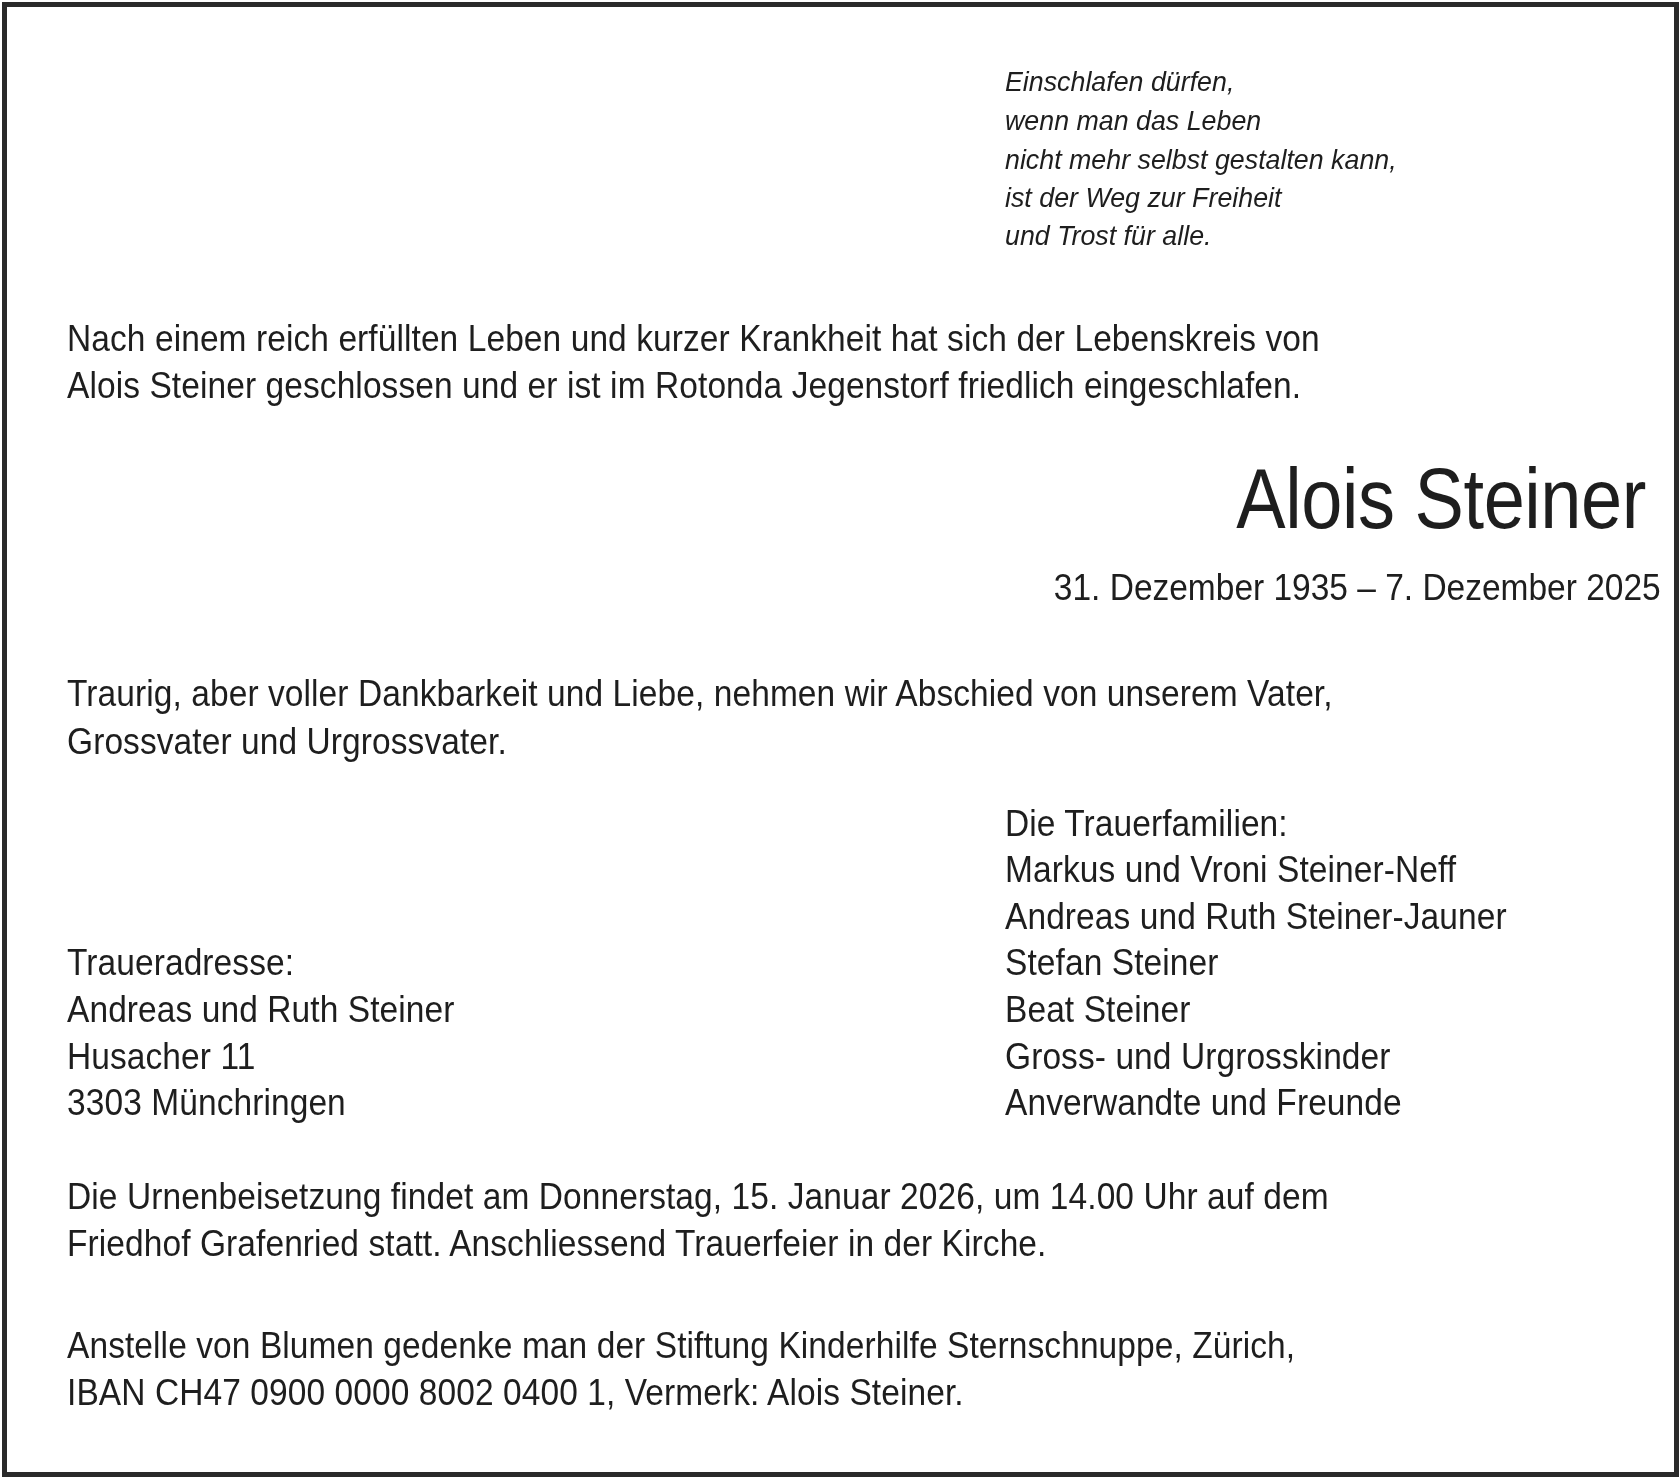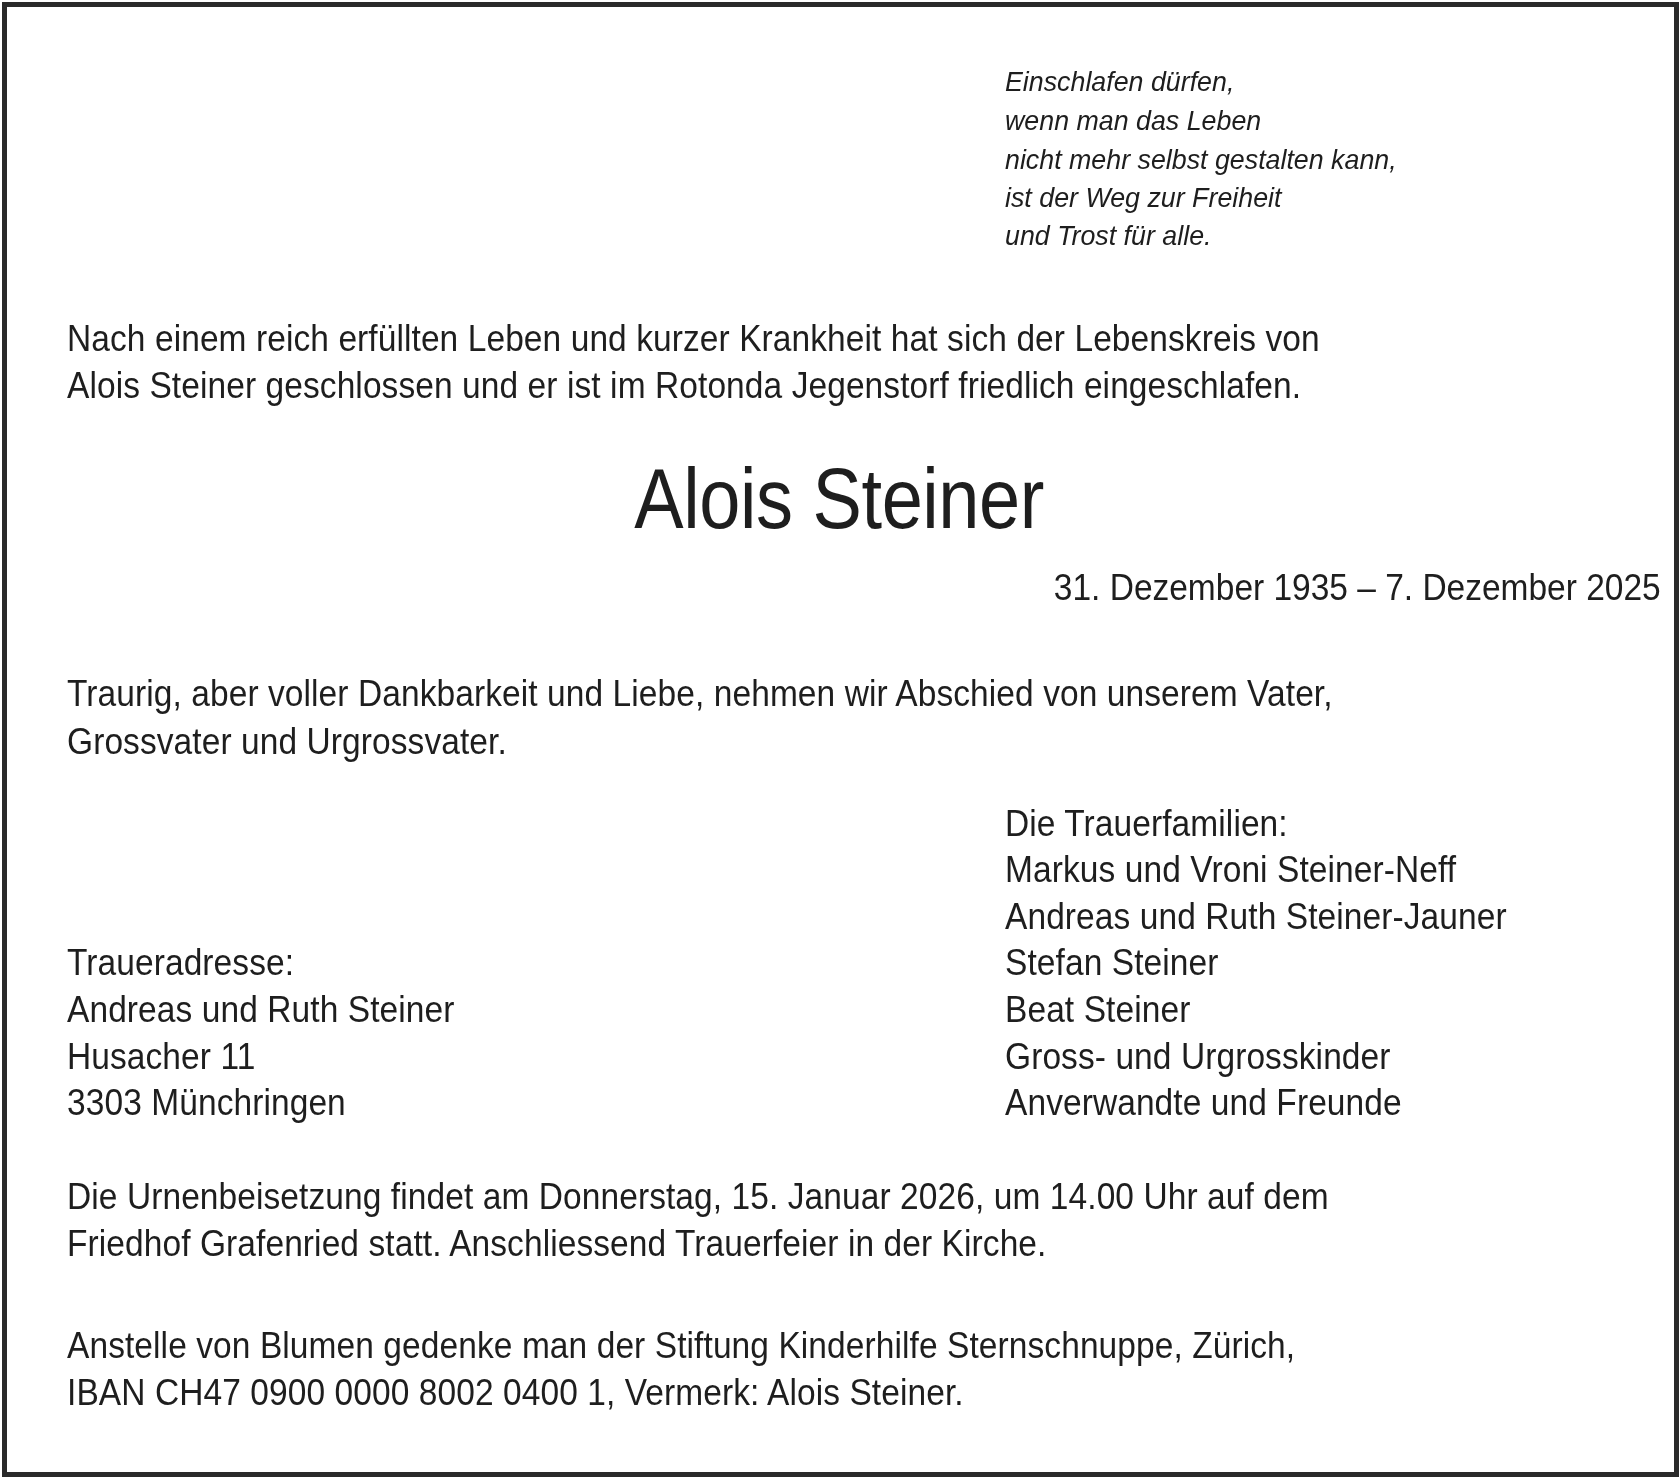--- a/index.html
+++ b/index.html
@@ -38,21 +38,21 @@
     }
     .poem {
       font-style: italic;
       font-size: 28.5px;
       transform: scaleX(0.94);
     }
     .name {
       position: absolute;
       left: 0;
       width: 1679px;
-      text-align: center;
+      text-align: right;
       font-size: 86px;
       line-height: 1;
       white-space: nowrap;
     }
     .name span {
       display: inline-block;
       transform: scaleX(0.86);
       letter-spacing: -0.5px;
     }
     .dates {

